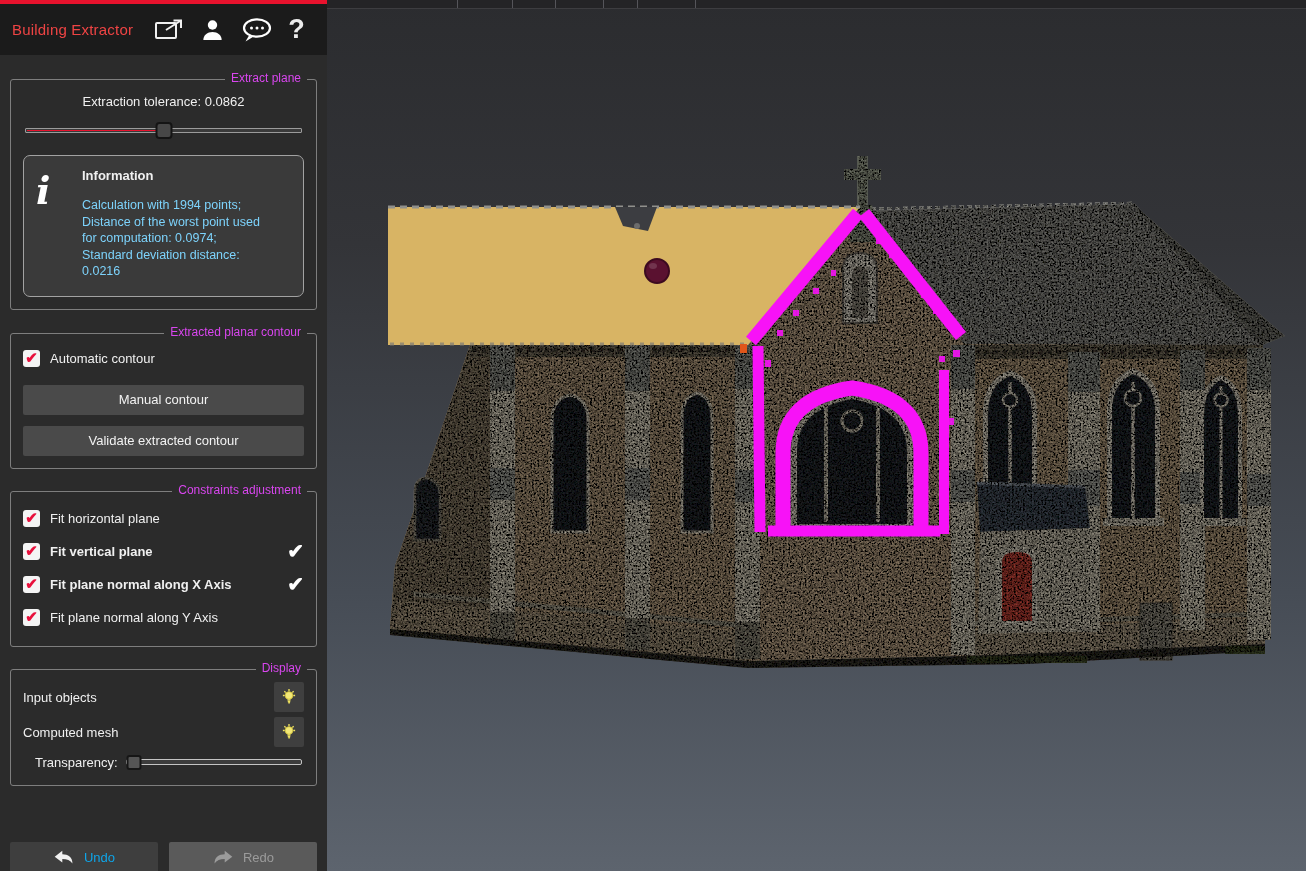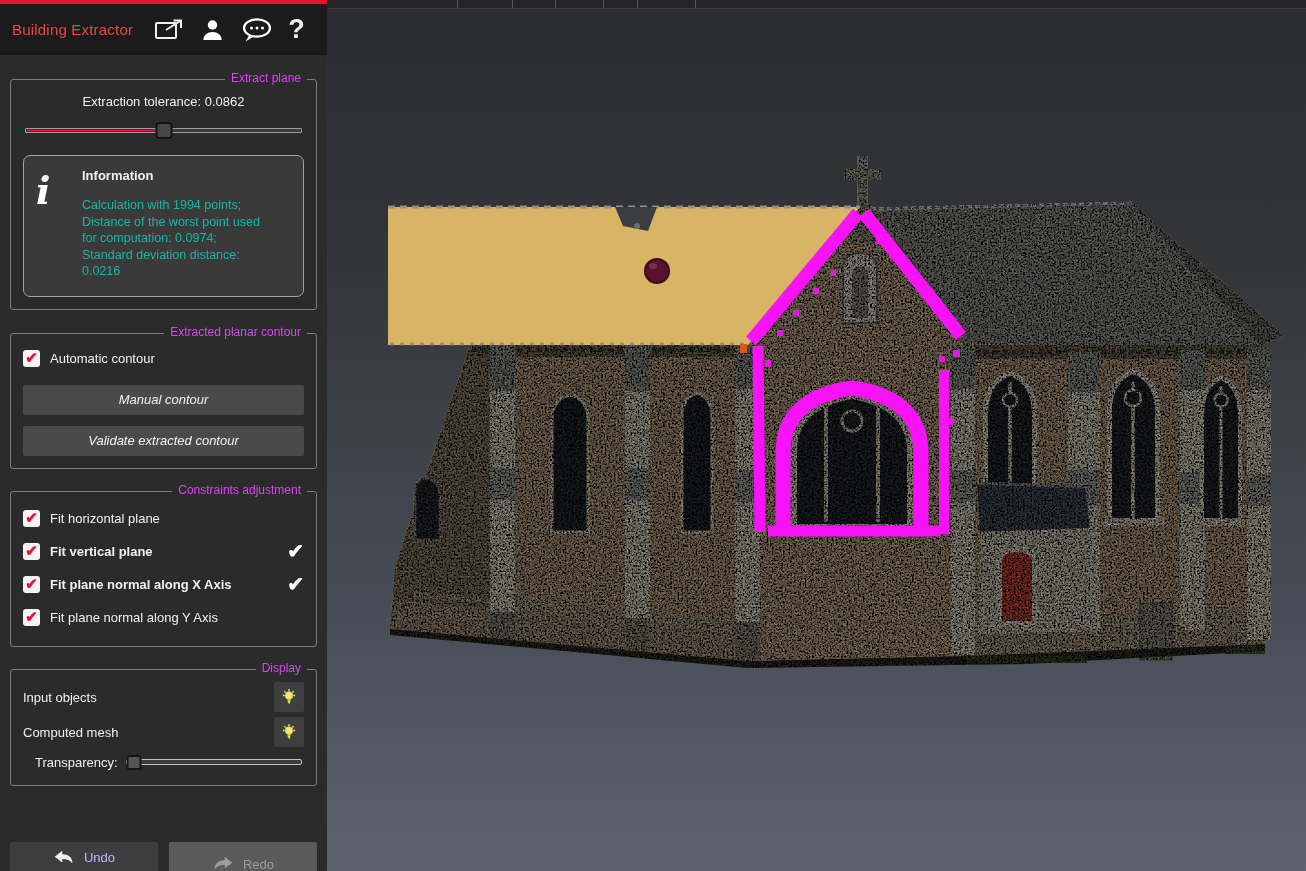--- a/index.html
+++ b/index.html
@@ -42,30 +42,30 @@
   }
   .infobox{
     border:1px solid #a2a2a2;border-radius:7px;background:#3a3a3a;
     display:grid;grid-template-columns:46px 1fr;padding:12px 10px 16px 12px;
   }
   .info-i{
     font-family:"DejaVu Serif",serif;font-style:italic;font-weight:bold;
     font-size:38px;color:#ffffff;line-height:.9;padding-top:6px;
   }
   .info-title{font-weight:bold;font-size:13px;margin-bottom:14px;}
-  .info-line{font-size:12.5px;line-height:16.5px;color:#14b8a6;}
+  .info-line{font-size:12.5px;line-height:16.5px;color:#7dd3fc;}
   .chk-row{display:flex;align-items:center;gap:10px;min-height:30px;}
   .checkbox{
     width:17px;height:17px;background:#f4f4f4;border-radius:3px;flex:none;
     display:flex;align-items:center;justify-content:center;cursor:pointer;
   }
   .checkbox .mark{color:#e8103c;font-size:15px;font-weight:bold;line-height:1;transform:translateY(-1px);}
   .btn{
     display:block;width:100%;height:30px;background:#4a4a4a;border:none;border-radius:2px;
-    color:#f2f2f2;font-size:13px;font-family:inherit;cursor:pointer;font-style:italic;
+    color:#f2f2f2;font-size:13px;font-family:inherit;cursor:pointer;
   }
   .g2 .btn{margin-top:11px;}
   .c-row{display:flex;align-items:center;gap:10px;min-height:33px;}
   .c-row .lbl{flex:1;}
   .c-row.bold .lbl{font-weight:bold;}
   .c-row .applied{width:28px;text-align:right;color:#ffffff;font-size:20px;font-weight:bold;}
   .d-row{display:flex;align-items:center;justify-content:space-between;min-height:35px;}
   .bulb-btn{
     width:30px;height:30px;background:#3f3f3f;border:none;border-radius:2px;
     display:flex;align-items:center;justify-content:center;cursor:pointer;
@@ -77,25 +77,25 @@
     border:1px solid #c4c4c4;border-radius:2px;box-sizing:border-box;
   }
   .t-slider .handle{
     position:absolute;top:1px;width:15px;height:15px;background:#555555;
     border:2px solid #161616;border-radius:3px;transform:translateX(-50%);box-sizing:border-box;
   }
   .actions{
     display:grid;grid-template-columns:1fr 1fr;gap:11px 11px;margin:56px 10px 0 10px;
   }
   .act-btn{
-    height:31px;background:#3e3e3e;border:none;border-radius:2px;color:#c4b5fd;
+    height:31px;background:#3e3e3e;border:none;border-radius:2px;color:#0ea5e9;
     font-size:13px;font-family:inherit;display:flex;align-items:center;justify-content:center;
     gap:9px;cursor:pointer;
   }
-  .act-btn.disabled{background:#5a5a5a;color:#9b9b9b;cursor:default;align-items:flex-end;}
+  .act-btn.disabled{background:#5a5a5a;color:#9b9b9b;cursor:default;}
   
   .viewport{
     position:relative;flex:1;height:871px;
     background:linear-gradient(to bottom,#2b2c2f 0%,#333438 28%,#464c55 68%,#5d646e 100%);
     overflow:hidden;
   }
   .vp-topstrip{
     position:absolute;top:0;left:0;right:0;height:8px;background:#242426;
     border-bottom:1px solid #3d3d40;z-index:3;
   }

